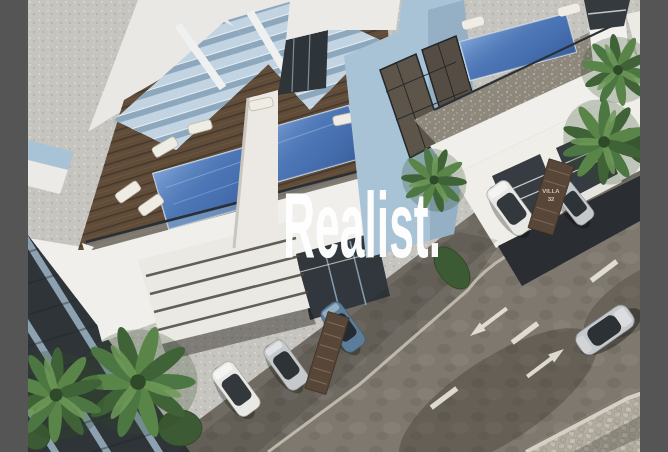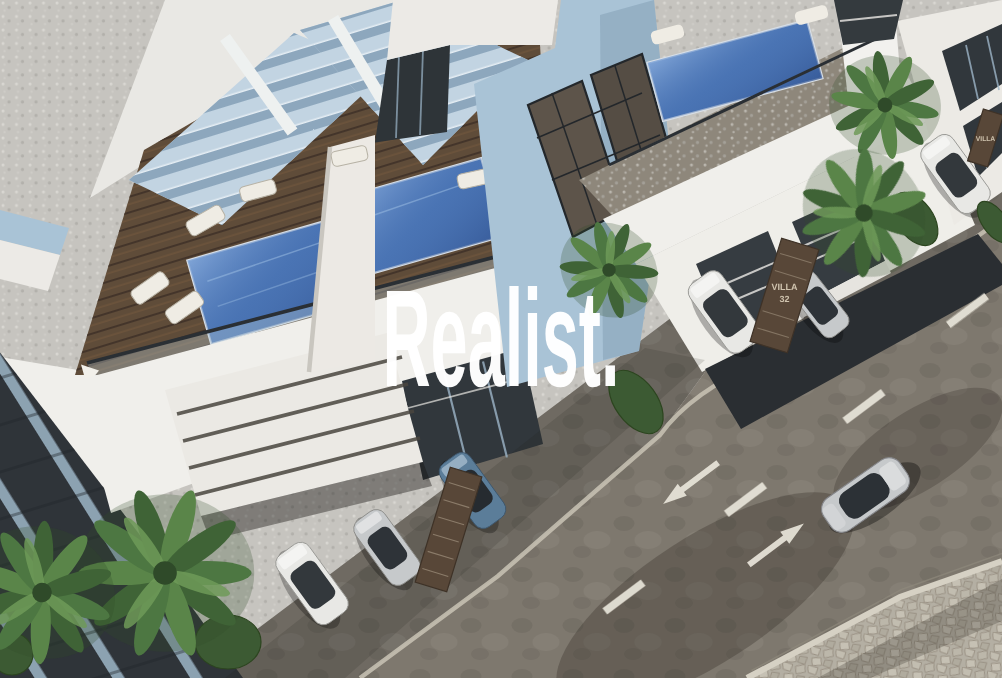--- a/index.html
+++ b/index.html
@@ -1,16 +1,16 @@
 <!DOCTYPE html>
 <html><head>
 <meta charset="utf-8">
 <style>
   html,body{margin:0;padding:0;background:#555;}
-  #stage{position:relative;width:668px;height:452px;overflow:hidden;background:#c6c4bf;}
+  #stage{position:relative;width:612px;height:452px;overflow:hidden;background:#c6c4bf;margin-left:28px;}
   svg{display:block;}
   text{font-family:"Liberation Sans","DejaVu Sans",sans-serif;}
   .frondA{fill:#4d7742;}
   .frondB{fill:#3f6336;}
   .frondC{fill:#5a8549;}
   .frondHi{fill:#6f9a58;opacity:.85;}
   .hedge{fill:#3c5a33;stroke:#2c451f;stroke-width:.8;}
   .railline{stroke:#eceae6;stroke-width:1.3;fill:none;opacity:.8;}
   .whitewall{fill:#f0efeb;}
 </style>

